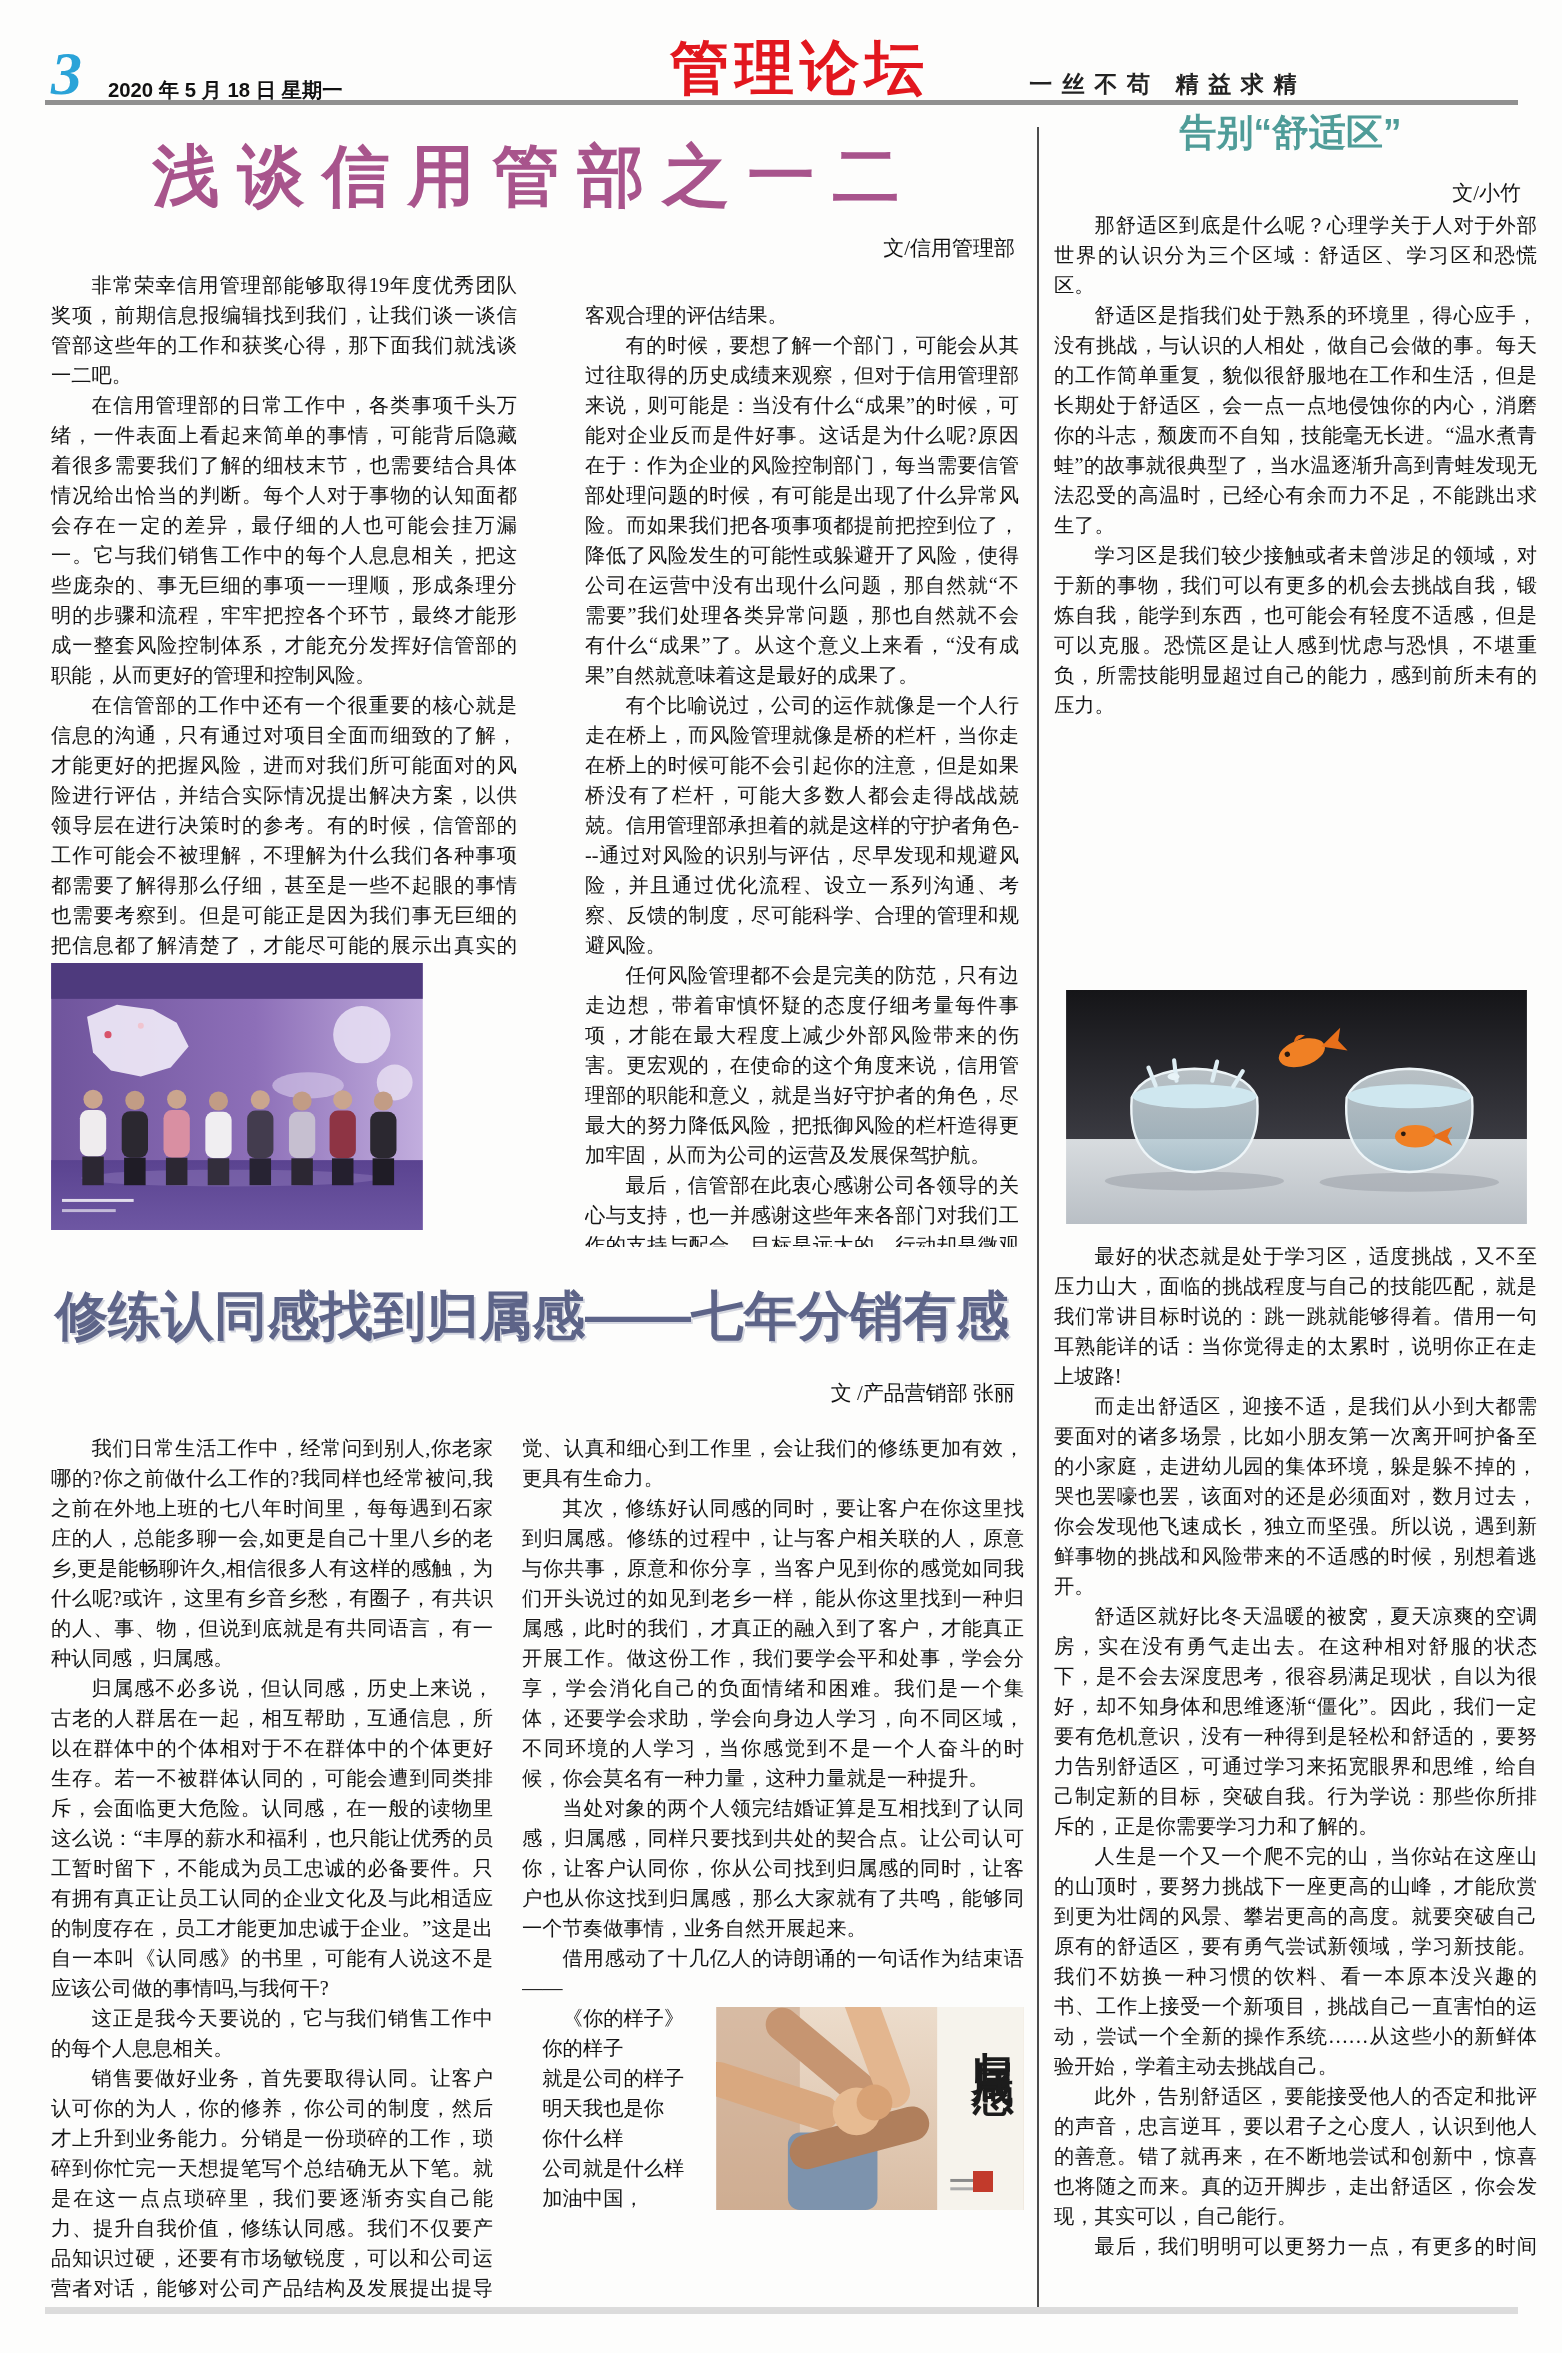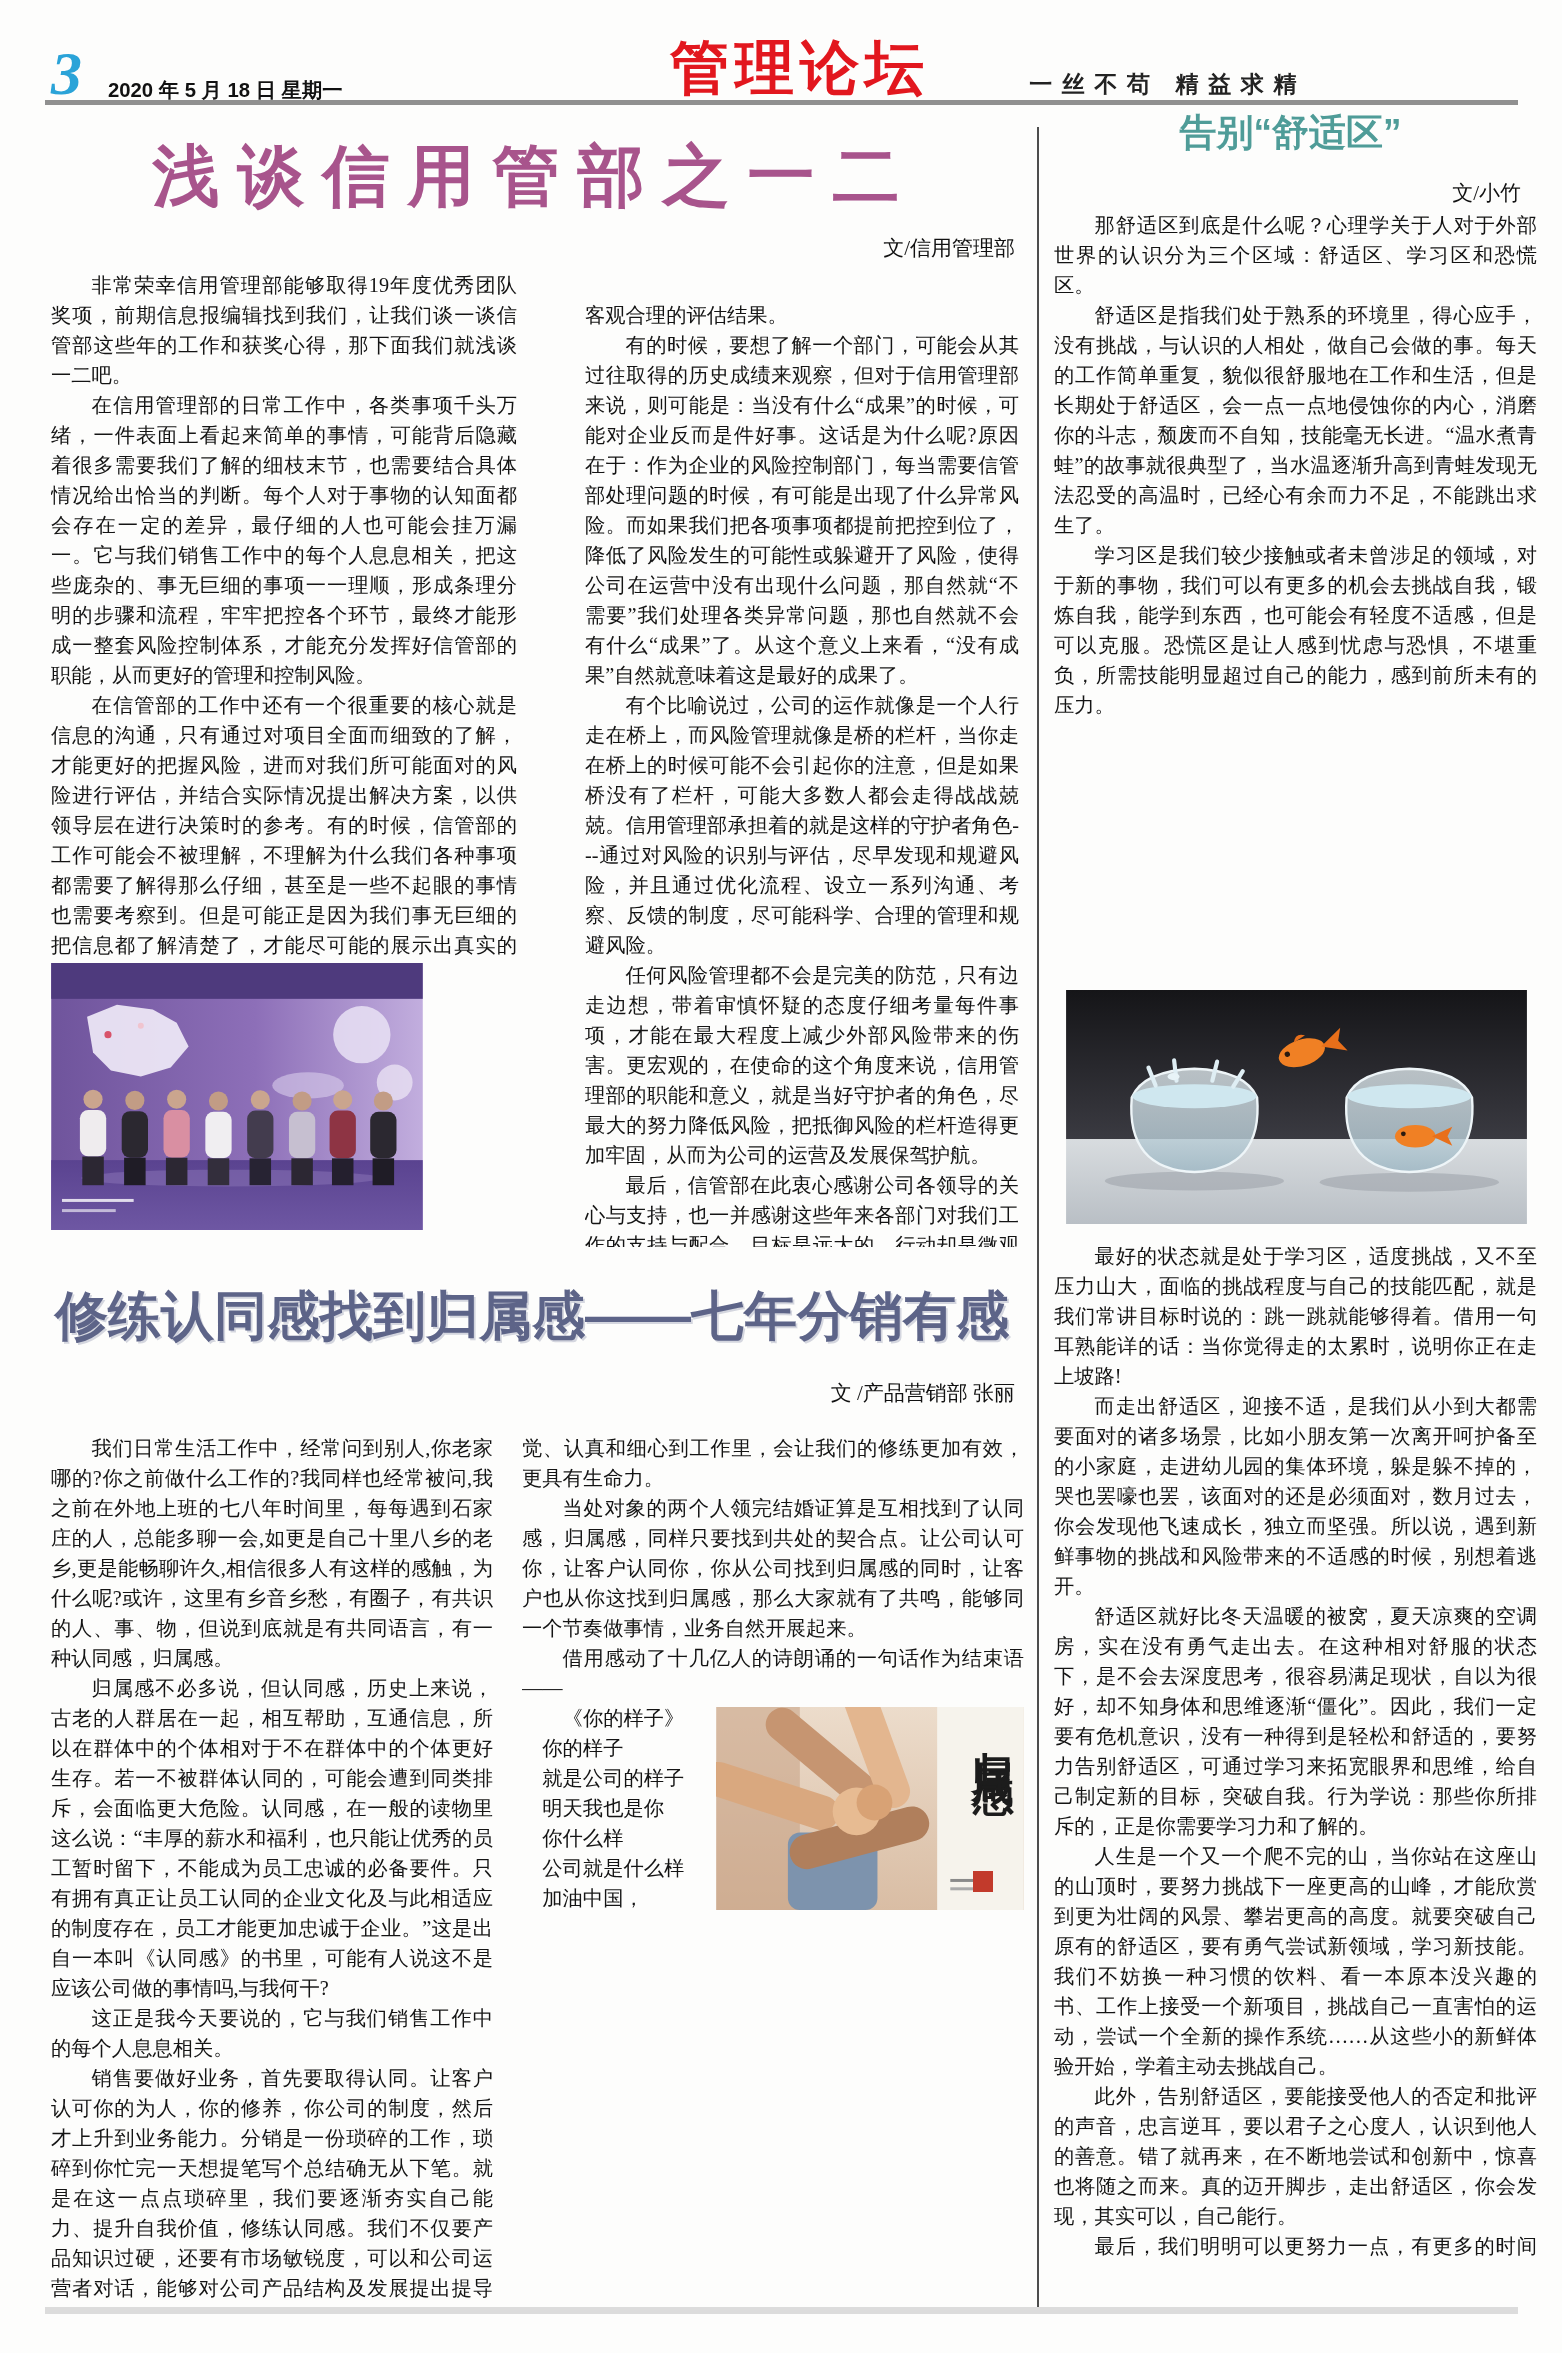--- a/index.html
+++ b/index.html
@@ -208,20 +208,21 @@
 
   <div class="abs coltext" style="left:51px;top:1433px;width:442px;height:872px;">
     <p>我们日常生活工作中，经常问到别人,你老家哪的?你之前做什么工作的?我同样也经常被问,我之前在外地上班的七八年时间里，每每遇到石家庄的人，总能多聊一会,如更是自己十里八乡的老乡,更是能畅聊许久,相信很多人有这样的感触，为什么呢?或许，这里有乡音乡愁，有圈子，有共识的人、事、物，但说到底就是有共同语言，有一种认同感，归属感。</p>
     <p>归属感不必多说，但认同感，历史上来说，古老的人群居在一起，相互帮助，互通信息，所以在群体中的个体相对于不在群体中的个体更好生存。若一不被群体认同的，可能会遭到同类排斥，会面临更大危险。认同感，在一般的读物里这么说：“丰厚的薪水和福利，也只能让优秀的员工暂时留下，不能成为员工忠诚的必备要件。只有拥有真正让员工认同的企业文化及与此相适应的制度存在，员工才能更加忠诚于企业。”这是出自一本叫《认同感》的书里，可能有人说这不是应该公司做的事情吗,与我何干?</p>
     <p>这正是我今天要说的，它与我们销售工作中的每个人息息相关。</p>
     <p>销售要做好业务，首先要取得认同。让客户认可你的为人，你的修养，你公司的制度，然后才上升到业务能力。分销是一份琐碎的工作，琐碎到你忙完一天想提笔写个总结确无从下笔。就是在这一点点琐碎里，我们要逐渐夯实自己能力、提升自我价值，修练认同感。我们不仅要产品知识过硬，还要有市场敏锐度，可以和公司运营者对话，能够对公司产品结构及发展提出提导性意见，同时还要与一线销售保持联系，做好客户端的问题收集，利用好我们上下游的一切资源，对客户提高义务感，责任感。投入更多自</p>
   </div>
 
   <div class="abs coltext" style="left:522px;top:1433px;width:502px;height:872px;">
     <p class="cont">觉、认真和细心到工作里，会让我们的修练更加有效，更具有生命力。</p>
+    <p>其次，修练好认同感的同时，要让客户在你这里找到归属感。修练的过程中，让与客户相关联的人，原意与你共事，原意和你分享，当客户见到你的感觉如同我们开头说过的如见到老乡一样，能从你这里找到一种归属感，此时的我们，才真正的融入到了客户，才能真正开展工作。做这份工作，我们要学会平和处事，学会分享，学会消化自己的负面情绪和困难。我们是一个集体，还要学会求助，学会向身边人学习，向不同区域，不同环境的人学习，当你感觉到不是一个人奋斗的时候，你会莫名有一种力量，这种力量就是一种提升。</p>
     <p>当处对象的两个人领完结婚证算是互相找到了认同感，归属感，同样只要找到共处的契合点。让公司认可你，让客户认同你，你从公司找到归属感的同时，让客户也从你这找到归属感，那么大家就有了共鸣，能够同一个节奏做事情，业务自然开展起来。</p>
     <p>借用感动了十几亿人的诗朗诵的一句话作为结束语——</p>
 
     <div class="float-photo">
       <svg width="308" height="203" viewBox="0 0 515 340">
         <defs>
           <linearGradient id="warm" x1="0" y1="0" x2="0" y2="1">
             <stop offset="0" stop-color="#ecdccb"></stop>
               <stop offset="1" stop-color="#d9bda4"></stop>
           </linearGradient>

